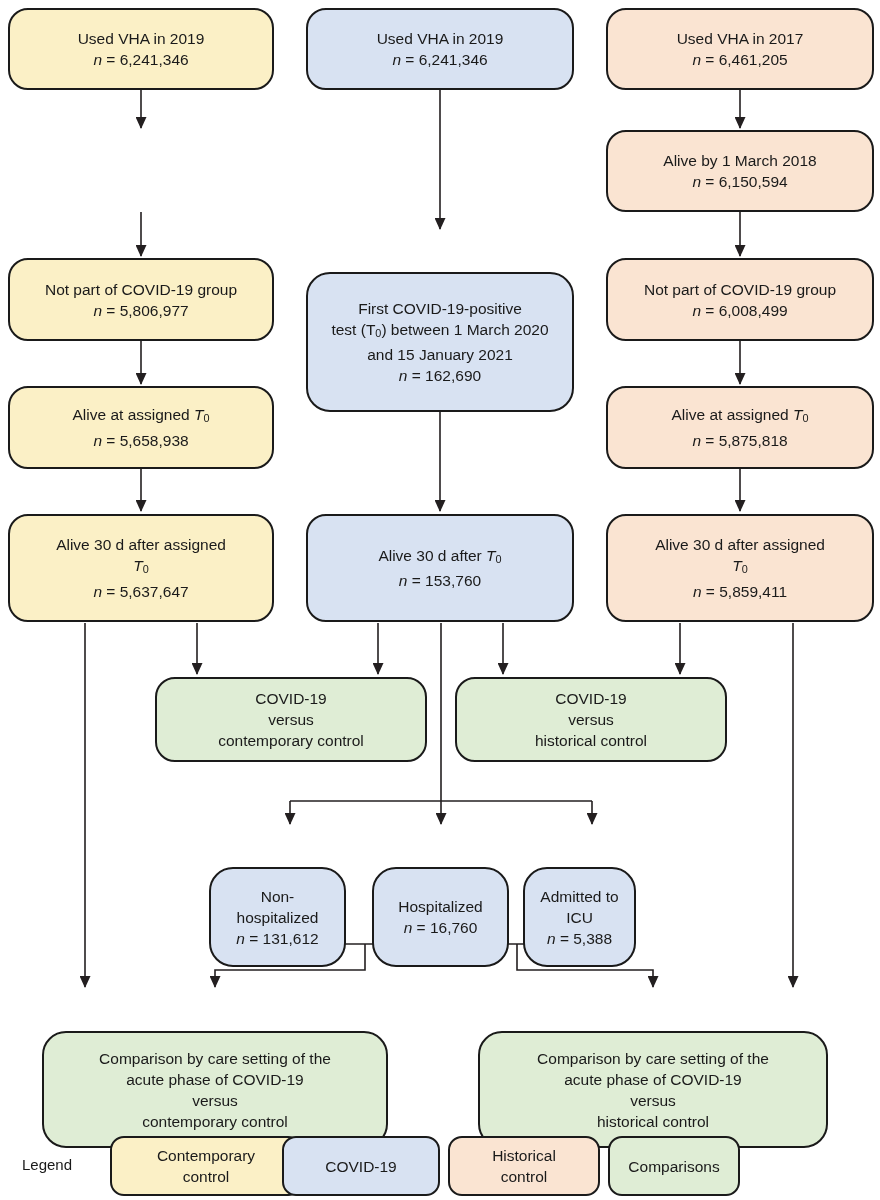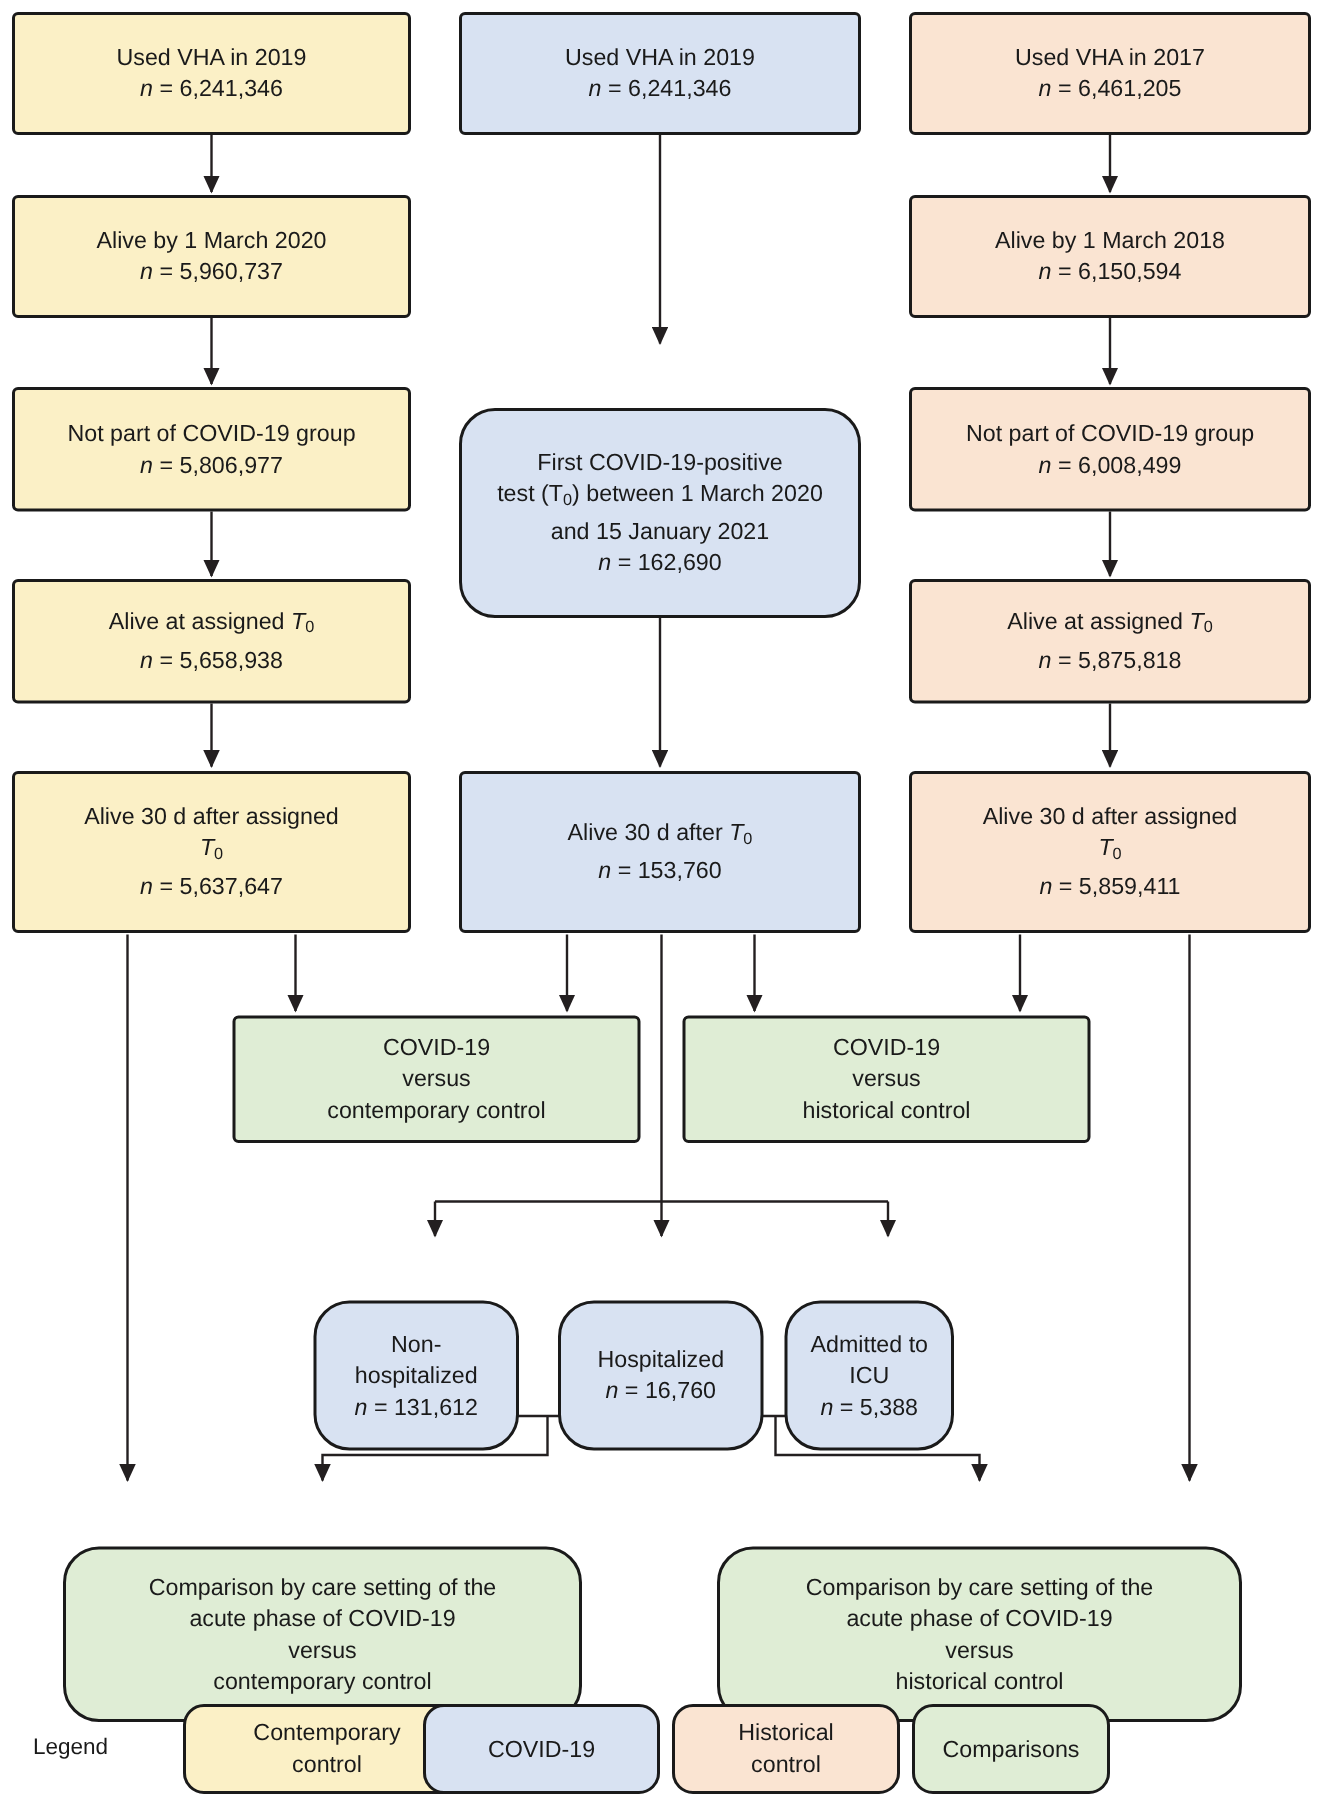--- a/index.html
+++ b/index.html
@@ -5,21 +5,21 @@
   html,body{margin:0;padding:0;background:#fff;}
   .canvas{
     position:relative;width:880px;height:1200px;overflow:hidden;
     background:var(--c-background,#fff);
     font-family:"Liberation Sans","DejaVu Sans",sans-serif;
     color:var(--c-text,#1a1a1a);
   }
   .box{
     position:absolute;box-sizing:border-box;
     border:2.5px solid var(--c-border,#1a1a1a);
-    border-radius:4px;
+    border-radius:20px;
     display:flex;flex-direction:column;align-items:center;justify-content:center;
     text-align:center;font-size:15.5px;line-height:21px;
     padding:4px 8px;
   }
   .r-lg{border-radius:24px;margin-top:40px;}
   .r-sm{border-radius:14px;}
   .cat-contemporary{background:var(--c-contemporary,#fbf0c6);}
   .cat-covid{background:var(--c-covid,#d8e2f2);}
   .cat-historical{background:var(--c-historical,#fae4d2);}
   .cat-comparison{background:var(--c-comparison,#dfedd5);}
@@ -70,24 +70,20 @@
     <path class="ln" d="M441 927 V944"></path>
     <path class="ln" d="M592 927 V944"></path>
     <path class="ln" d="M290 944 H592"></path>
     <path class="ln" d="M365 944 V970 H215 V987" marker-end="url(#ah)"></path>
     <path class="ln" d="M517 944 V970 H653 V987" marker-end="url(#ah)"></path>
   </svg>
 
   <div class="box cat-contemporary" style="left:8px;top:8px;width:266px;height:82px">
       <div><span>Used VHA in 2019</span></div>
       <div><span class="it">n</span><span> = 6,241,346</span></div>
-    </div>
-  <div class="box cat-contemporary" style="left:8px;top:130px;width:266px;height:82px">
-      <div><span>Alive by 1 March 2020</span></div>
-      <div><span class="it">n</span><span> = 5,960,737</span></div>
     </div>
   <div class="box cat-contemporary" style="left:8px;top:258px;width:266px;height:83px">
       <div><span>Not part of COVID-19 group</span></div>
       <div><span class="it">n</span><span> = 5,806,977</span></div>
     </div>
   <div class="box cat-contemporary" style="left:8px;top:386px;width:266px;height:83px">
       <div><span>Alive at assigned </span><span class="it">T</span><span class="sub">0</span></div>
       <div><span class="it">n</span><span> = 5,658,938</span></div>
     </div>
   <div class="box cat-contemporary" style="left:8px;top:514px;width:266px;height:108px">
@@ -166,21 +162,21 @@
       <div><span>contemporary control</span></div>
     </div>
   <div class="box cat-comparison r-lg" style="left:478px;top:991px;width:350px;height:117px">
       <div><span>Comparison by care setting of the</span></div>
       <div><span>acute phase of COVID-19</span></div>
       <div><span>versus</span></div>
       <div><span>historical control</span></div>
     </div>
 
   <div class="legend-label">Legend</div>
-  <div class="box cat-contemporary r-sm" style="left:122px;top:1136px;width:192px;height:60px">
+  <div class="box cat-contemporary r-sm" style="left:110px;top:1136px;width:192px;height:60px">
       <div><span>Contemporary</span></div>
       <div><span>control</span></div>
     </div>
   <div class="box cat-covid r-sm" style="left:282px;top:1136px;width:158px;height:60px">
       <div><span>COVID-19</span></div>
     </div>
   <div class="box cat-historical r-sm" style="left:448px;top:1136px;width:152px;height:60px">
       <div><span>Historical</span></div>
       <div><span>control</span></div>
     </div>

